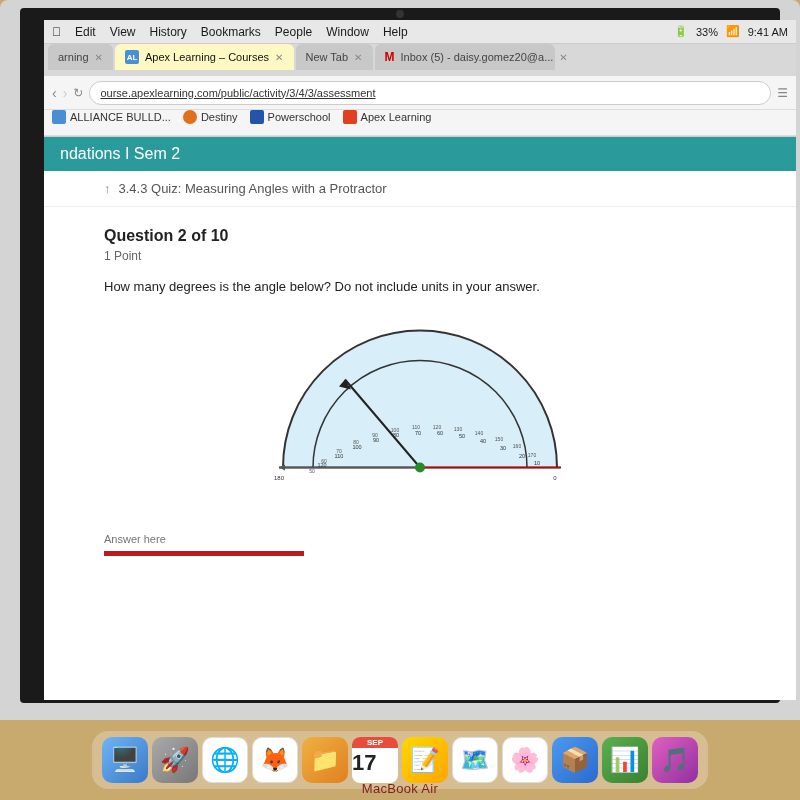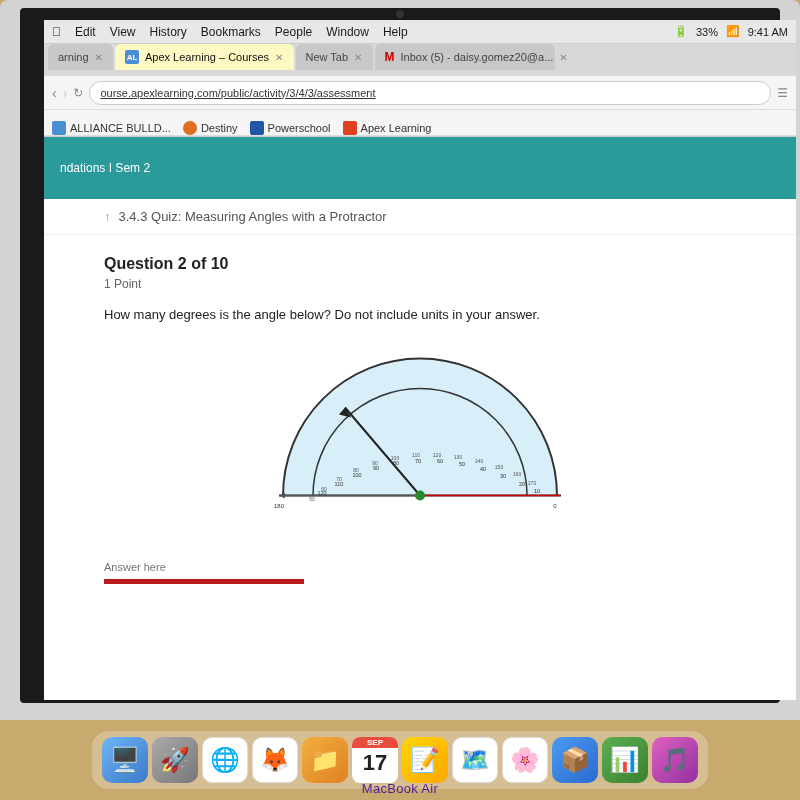--- a/index.html
+++ b/index.html
@@ -143,21 +143,21 @@
       padding: 0 10px;
       color: #333;
       display: flex;
       align-items: center;
       text-decoration: underline;
     }
 
     
     .bookmarks-bar {
       display: flex;
-      align-items: flex-end;
+      align-items: flex-start;
       height: 26px;
       padding: 0 8px;
       background: #f5f5f5;
       border-bottom: 1px solid #ddd;
       gap: 12px;
       font-size: 11px;
       color: #333;
     }
     .bookmark-item {
       display: flex;
@@ -174,23 +174,23 @@
     
     .page-content {
       background: #fff;
       height: calc(680px - 24px - 32px - 34px - 26px);
       overflow-y: auto;
     }
 
     
     .course-header {
       background: #2a9a9a;
-      padding: 24px 16px;
+      padding: 8px 16px;
       color: #fff;
-      font-size: 12px;
+      font-size: 16px;
       font-weight: 500;
     }
 
     
     .quiz-header {
       display: flex;
       align-items: center;
       padding: 10px 60px;
       border-bottom: 1px solid #eee;
       font-size: 13px;
@@ -292,29 +292,28 @@
       justify-content: center;
       font-size: 24px;
       flex-shrink: 0;
     }
     .macbook-label {
       position: absolute;
       bottom: 4px;
       left: 50%;
       transform: translateX(-50%);
       font-size: 13px;
-      color: #4c1d95;
+      color: #7f1d1d;
       font-weight: 500;
       letter-spacing: 0.3px;
     }
 
     .date-badge {
       display: flex;
       flex-direction: column;
-      align-items: center;
       background: #fff;
       border-radius: 8px;
       overflow: hidden;
       width: 46px; height: 46px;
     }
     .date-badge-top {
       background: #e74c3c;
       color: #fff;
       font-size: 8px;
       font-weight: bold;

